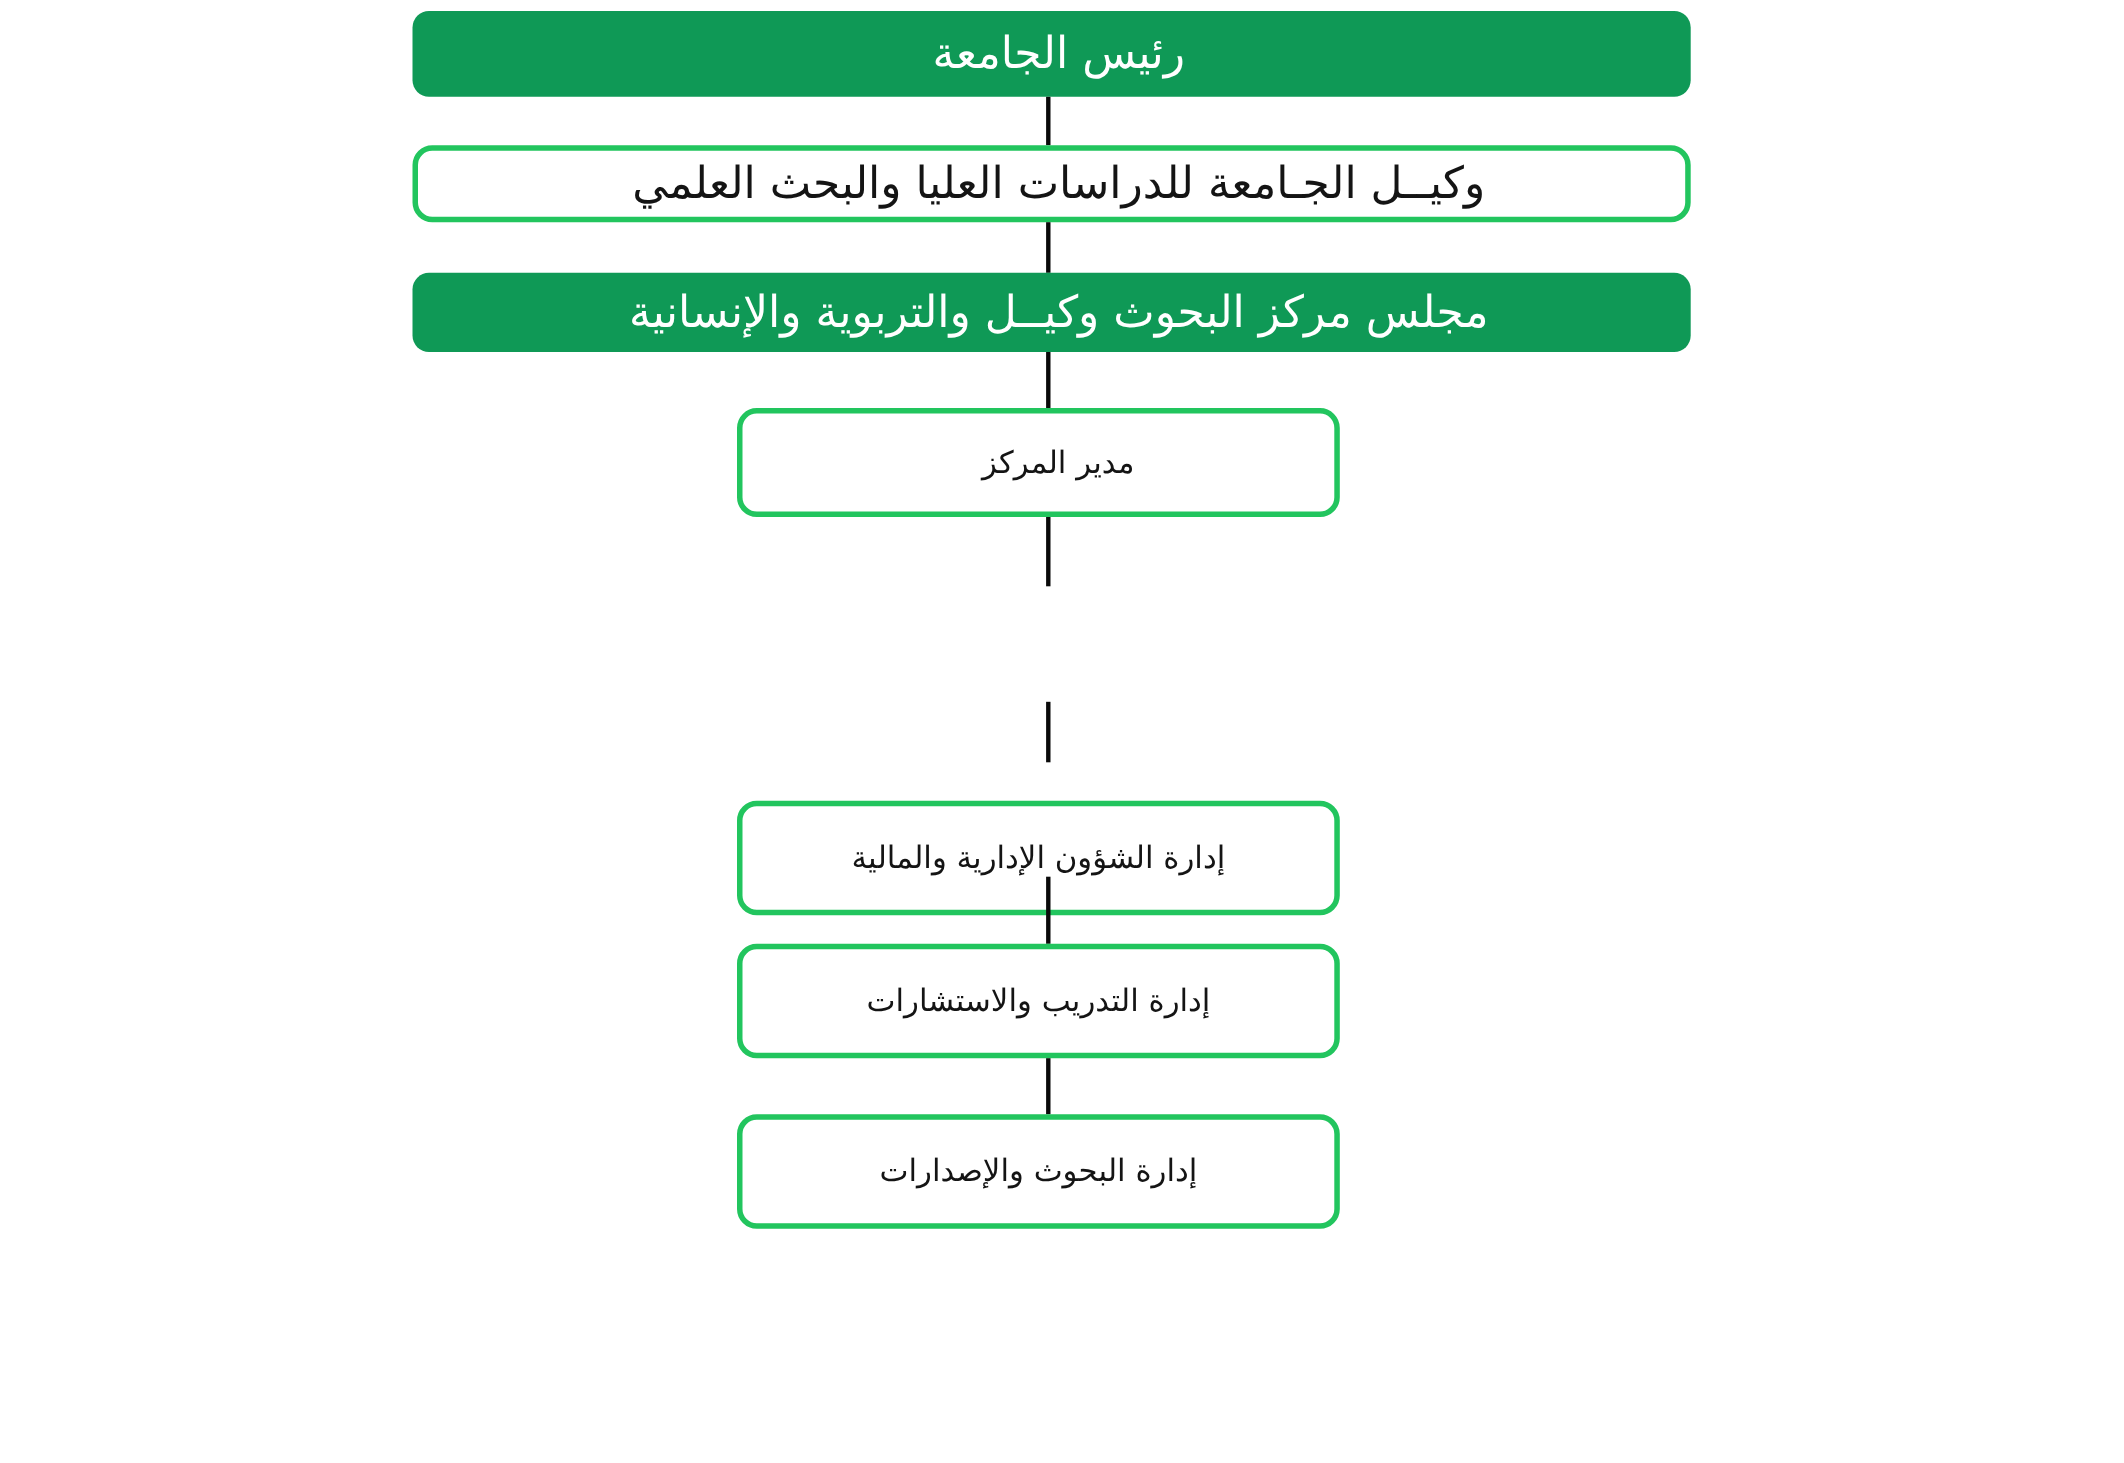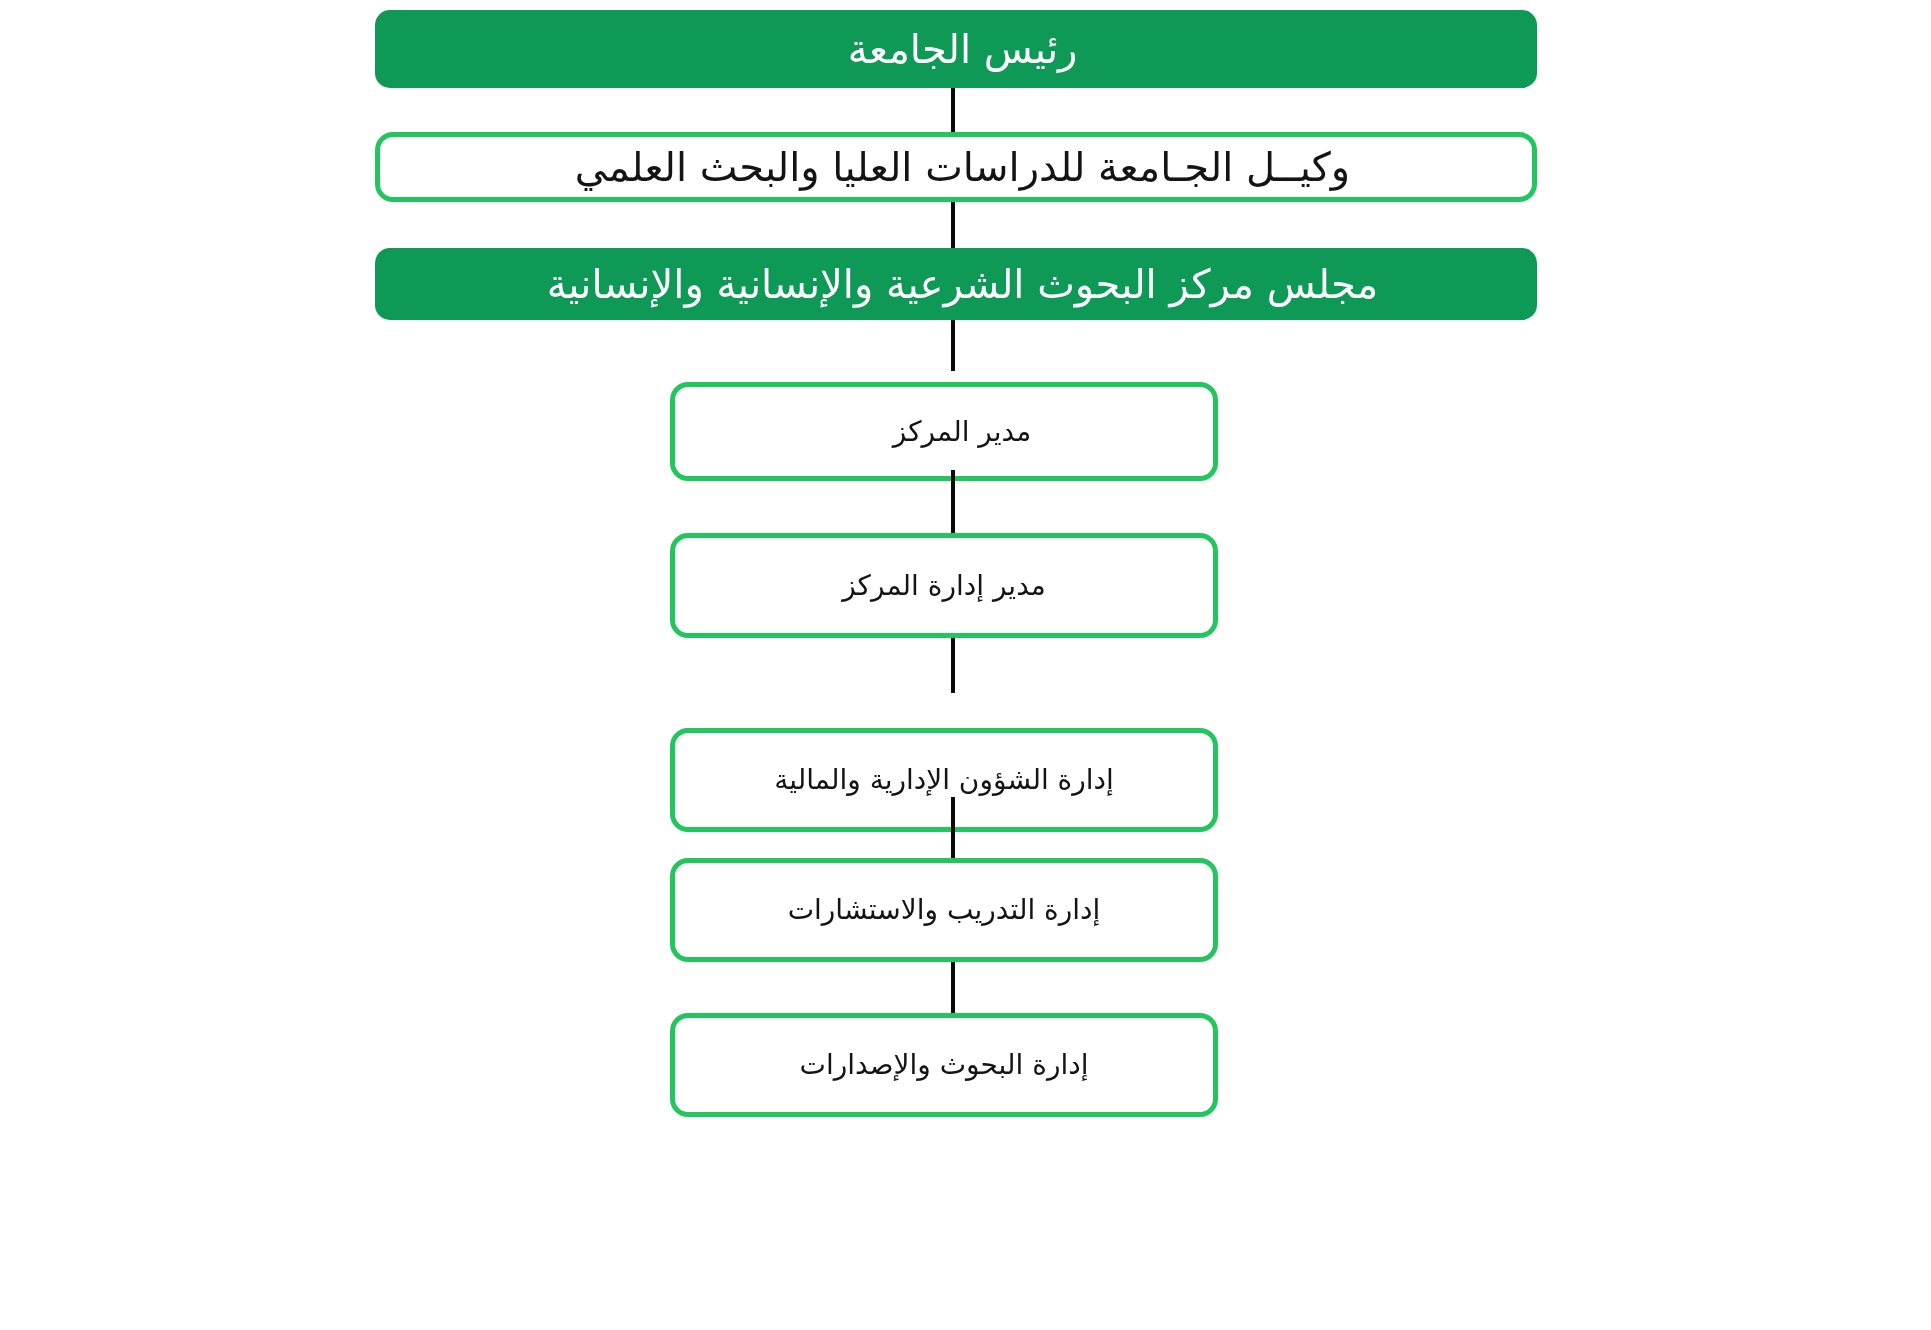--- a/index.html
+++ b/index.html
@@ -68,34 +68,31 @@
 
   <div class="connector" style="top:88px; height:44px;"></div>
 
   <div class="node white wide" style="top:132px; height:70px;">
     <span>وكيــل الجـامعة للدراسات العليا والبحث العلمي</span>
   </div>
 
   <div class="connector" style="top:202px; height:46px;"></div>
 
   <div class="node green wide" style="top:248px; height:72px;">
-    <span>مجلس مركز البحوث الشرعية والإنسانية والإنسانية</span>
+    <span>مجلس مركز البحوث وكيــل والتربوية والإنسانية</span>
   </div>
 
   <div class="connector" style="top:320px; height:51px;"></div>
 
-  <div class="node white narrow" style="top:382px; height:99px;padding-left:36px;">
+  <div class="node white narrow" style="top:371px; height:99px;padding-left:36px;">
     <span>مدير المركز</span>
   </div>
 
   <div class="connector" style="top:470px; height:63px;"></div>
 
-  <div class="node white narrow" style="top:533px; height:105px;">
-    <span>مدير إدارة المركز</span>
-  </div>
 
   <div class="connector" style="top:638px; height:55px;"></div>
 
   <div class="node white narrow" style="top:728px; height:104px;">
     <span>إدارة الشؤون الإدارية والمالية</span>
   </div>
 
   <div class="connector" style="top:797px; height:61px;"></div>
 
   <div class="node white narrow" style="top:858px; height:104px;">

